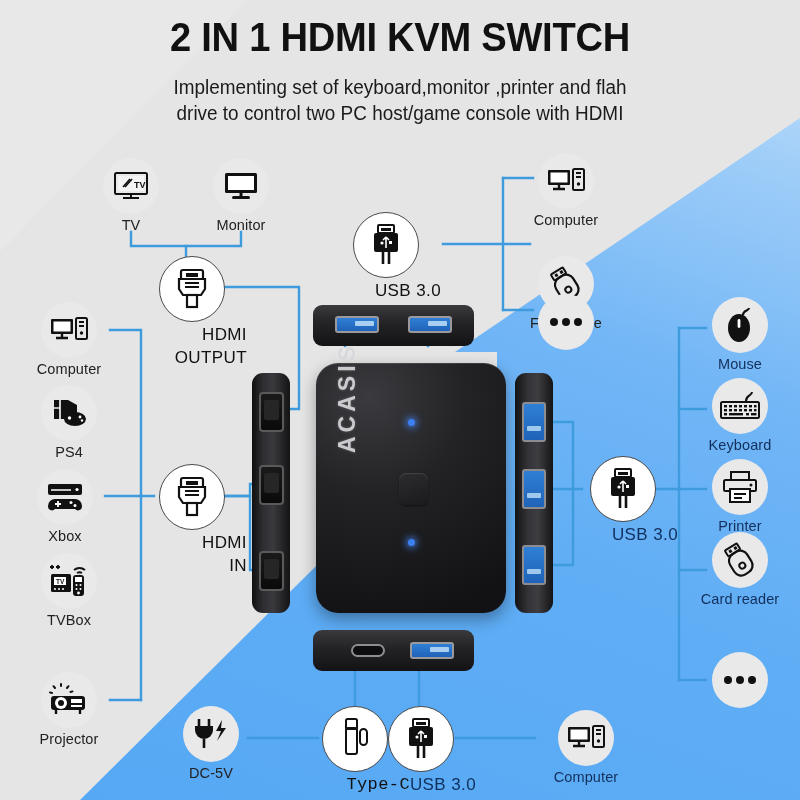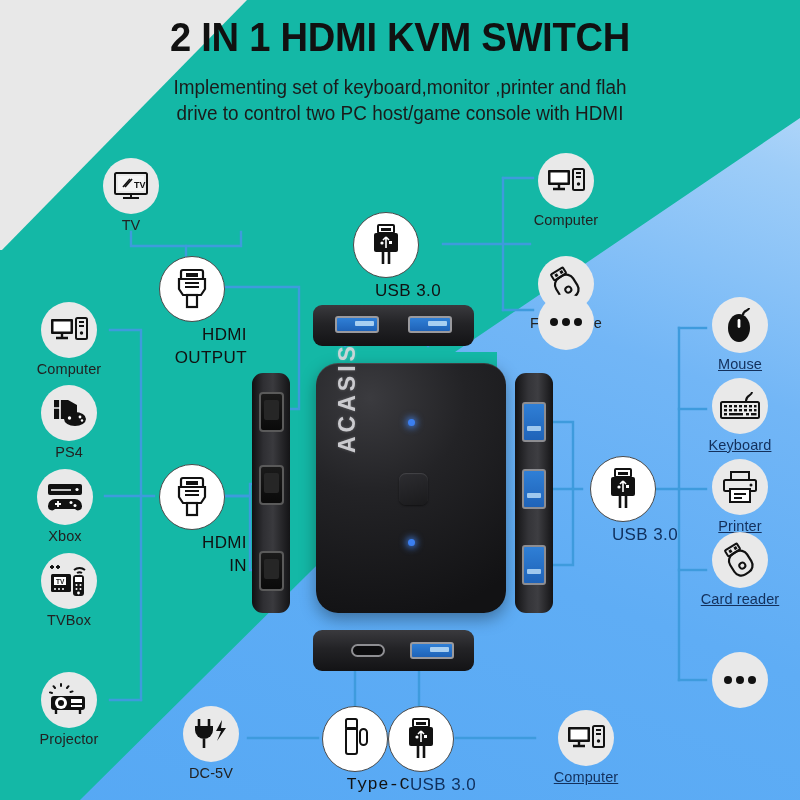--- a/index.html
+++ b/index.html
@@ -5,21 +5,21 @@
 <style>
   html,body{margin:0;padding:0;}
   body{
     font-family:"Liberation Sans", sans-serif;
     background:#ffffff;
   }
   #stage{
     position:relative;
     width:800px;height:800px;
     overflow:hidden;
-    background:#14b8a6;
+    background:#e5e5e5;
   }
   
   .bg-gray-wedge{
     position:absolute;left:0;top:0;width:270px;height:250px;
     background:#e8e8e8;
     clip-path:polygon(0 0, 247px 0, 0 252px);
     z-index:0;
   }
   .bg-blue-wedge{
     position:absolute;right:0;top:0;width:800px;height:800px;
@@ -32,21 +32,21 @@
   .node .disc{
     width:56px;height:56px;border-radius:50%;
     background:#e9e9e9;margin:0 auto;
     display:flex;align-items:center;justify-content:center;
   }
   .node .disc svg{display:block;}
   .node .lbl{
     margin-top:3px;font-size:14.5px;color:#222;line-height:1.12;
     letter-spacing:.1px;white-space:nowrap;
   }
-  .node.onblue .lbl{color:#13305c;text-decoration:underline;}
+  .node.onblue .lbl{color:#13305c;}
 
   
   .pnode{position:absolute;z-index:7;text-align:right;width:110px;}
   .pnode .ring{
     width:64px;height:64px;border-radius:50%;
     border:1.6px solid #4a4a4a;background:#ffffff;
     margin:0 auto;display:flex;align-items:center;justify-content:center;
   }
   .pnode .lbl{
     margin-top:4px;font-size:16px;color:#111;font-weight:400;
@@ -262,20 +262,31 @@
         <rect x="5" y="5" width="26" height="15" fill="#f4f4f4"></rect>
         <path d="M10 16 L17 8" stroke="#111" stroke-width="1.6"></path>
         <path d="M12 16 L19 8" stroke="#111" stroke-width="1.6"></path>
         <text x="21" y="17" font-size="9" font-family="Liberation Sans" font-weight="bold" fill="#111">TV</text>
         <path d="M18 23 L18 27 M10 27 L26 27" stroke="#111" stroke-width="2"></path>
       </svg>
     </div>
     <div class="lbl">TV</div>
   </div>
 
+  <div class="node" style="left:193px;top:158px;">
+    <div class="disc">
+      <svg width="36" height="30" viewBox="0 0 36 30">
+        <rect x="2" y="2" width="32" height="20" rx="1.5" fill="#111"></rect>
+        <rect x="5" y="5" width="26" height="14" fill="#fff"></rect>
+        <path d="M18 22 L18 25" stroke="#111" stroke-width="3"></path>
+        <rect x="9" y="25" width="18" height="3" rx="1.5" fill="#111"></rect>
+      </svg>
+    </div>
+    <div class="lbl">Monitor</div>
+  </div>
 
   <div class="pnode strong" style="left:137px;top:256px;">
     <div class="ring">
       <svg width="34" height="44" viewBox="0 0 34 44">
         <path d="M8 3 h18 a2 2 0 0 1 2 2 v7 h-22 v-7 a2 2 0 0 1 2 -2 z" fill="none" stroke="#111" stroke-width="2.2"></path>
         <rect x="11" y="6" width="12" height="4" fill="#111"></rect>
         <path d="M4 12 h26 v10 l-4 6 h-18 l-4 -6 z" fill="none" stroke="#111" stroke-width="2.2"></path>
         <path d="M10 16 h14 M10 20 h14" stroke="#111" stroke-width="2"></path>
         <rect x="12" y="28" width="10" height="12" fill="none" stroke="#111" stroke-width="2.2"></rect>
       </svg>

